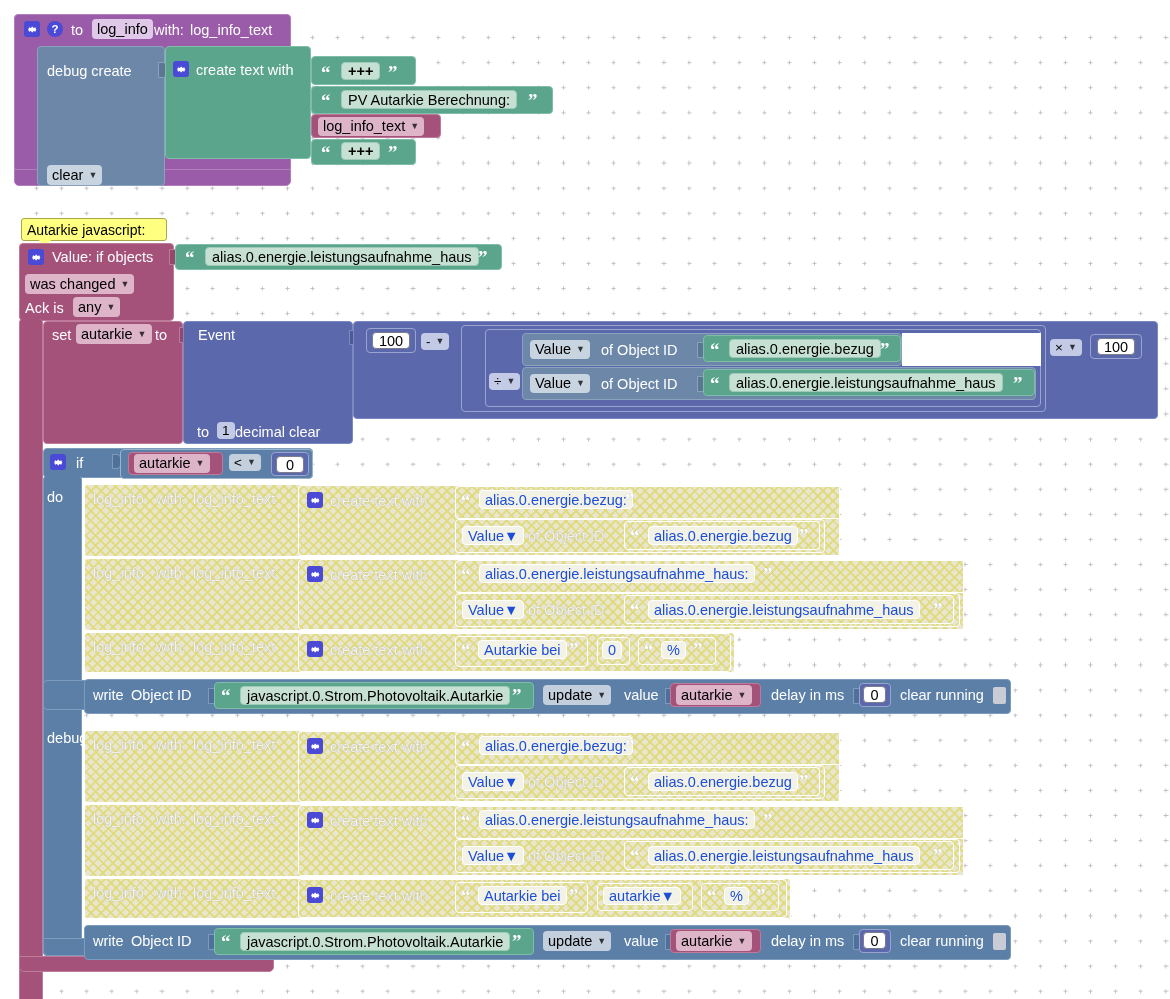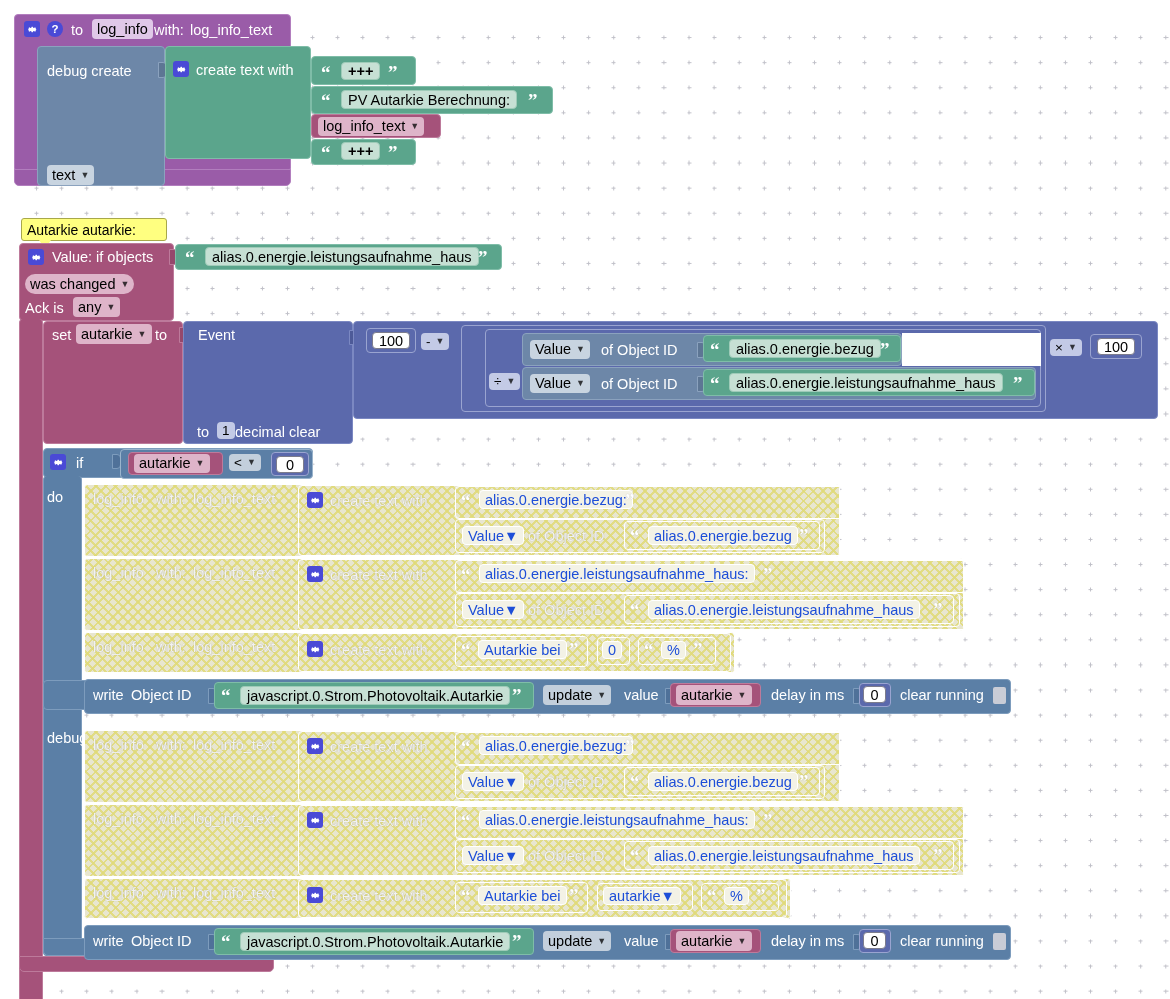--- a/index.html
+++ b/index.html
@@ -201,21 +201,21 @@
     <div class="field" style="left:78px;top:5px;height:20px;background:#e0c8e8;color:#000;">
       <span>log_info</span>
     </div>
     <span class="lbl" style="left:140px;top:9px;">with:</span>
     <span class="lbl" style="left:176px;top:9px;">log_info_text</span>
 
     <div class="body" style="left:23px;top:32px;width:128px;height:140px;background:#6d87a8;border:1px solid #8ba2be;"></div>
     <span class="lbl" style="left:33px;top:50px;">debug create</span>
     <div class="notch" style="left:144px;top:48px;height:14px;background:#5d7694;border:1px solid #8ba2be;"></div>
     <div class="field" style="left:33px;top:151px;height:20px;background:#c8d4e0;">
-      <span>text</span>
+      <span>clear</span>
       <span class="tri">▼</span>
     </div>
 
     <div class="body" style="left:151px;top:32px;width:146px;height:113px;background:#5ba58c;border:1px solid #7fbda8;"></div>
     <div class="gear" style="left:159px;top:47px;">
         <svg width="11" height="11" viewBox="0 0 24 24">
           <path fill="#fff" d="M12 8a4 4 0 100 8 4 4 0 000-8zm0 6a2 2 0 110-4 2 2 0 010 4z"></path>
           <path fill="#fff" d="M21 12l-2-1.2.4-2.3-2.1-1.2-1.7 1.6-2.2-.8L12.6 6h-2.4l-.8 2.1-2.2.8L5.5 7.3 3.4 8.5l.4 2.3L2 12l1.8 1.2-.4 2.3 2.1 1.2 1.7-1.6 2.2.8.8 2.1h2.4l.8-2.1 2.2-.8 1.7 1.6 2.1-1.2-.4-2.3L21 12z"></path>
         </svg>
       </div>
@@ -244,21 +244,21 @@
     <div class="body" style="left:297px;top:125px;width:105px;height:26px;background:#5ba58c;border:1px solid #7fbda8;"></div>
     <span class="quote" style="left:307px;top:129px;">“</span>
     <div class="textfield" style="left:327px;top:128px;height:18px;background:#c6e0d4;border:1px solid #9ecbb8;font-weight:bold;">
       <span>+++</span>
     </div>
     <span class="quote" style="left:374px;top:129px;">”</span>
   </div>
 
   <div class="blk" style="left:21px;top:218px;">
     <div class="body" style="left:0;top:0;width:146px;height:23px;background:#ffff80;border:1px solid #a8a84a;border-radius:3px;"></div>
-    <span class="lbl dark" style="left:6px;top:5px;font-size:14px;">Autarkie autarkie:</span>
+    <span class="lbl dark" style="left:6px;top:5px;font-size:14px;">Autarkie javascript:</span>
     <div style="position:absolute;left:18px;top:22px;width:0;height:0;border-left:6px solid transparent;border-right:6px solid transparent;border-top:9px solid #ffff80;"></div>
   </div>
 
   <div class="blk" style="left:19px;top:243px;">
 
     <div class="body" style="left:0;top:0;width:155px;height:78px;background:#a5527a;border:1px solid #bd7a9b;"></div>
 
     <div class="body" style="left:0;top:76px;width:24px;height:697px;background:#a5527a;border-left:1px solid #bd7a9b;border-right:1px solid #bd7a9b;"></div>
     <div class="body" style="left:0;top:713px;width:255px;height:16px;background:#a5527a;border:1px solid #bd7a9b;border-radius:0 0 5px 5px;"></div>
 
@@ -271,21 +271,21 @@
     <span class="lbl" style="left:33px;top:7px;">Value: if objects</span>
     <div class="notch" style="left:150px;top:6px;height:14px;background:#95486c;border:1px solid #bd7a9b;"></div>
 
     <div class="body" style="left:156px;top:1px;width:327px;height:26px;background:#5ba58c;border:1px solid #7fbda8;"></div>
     <span class="quote" style="left:166px;top:5px;">“</span>
     <div class="textfield" style="left:186px;top:4px;height:19px;background:#c6e0d4;border:1px solid #9ecbb8;">
       <span>alias.0.energie.leistungsaufnahme_haus</span>
     </div>
     <span class="quote" style="left:459px;top:5px;">”</span>
 
-    <div class="field" style="left:6px;top:31px;height:20px;background:#deb4c9;border-radius:10px;">
+    <div class="field" style="left:6px;top:31px;height:20px;background:#deb4c9;">
       <span>was changed</span>
       <span class="tri">▼</span>
     </div>
 
     <span class="lbl" style="left:6px;top:58px;">Ack is</span>
     <div class="field" style="left:54px;top:54px;height:20px;background:#deb4c9;">
       <span>any</span>
       <span class="tri">▼</span>
     </div>
   </div>

